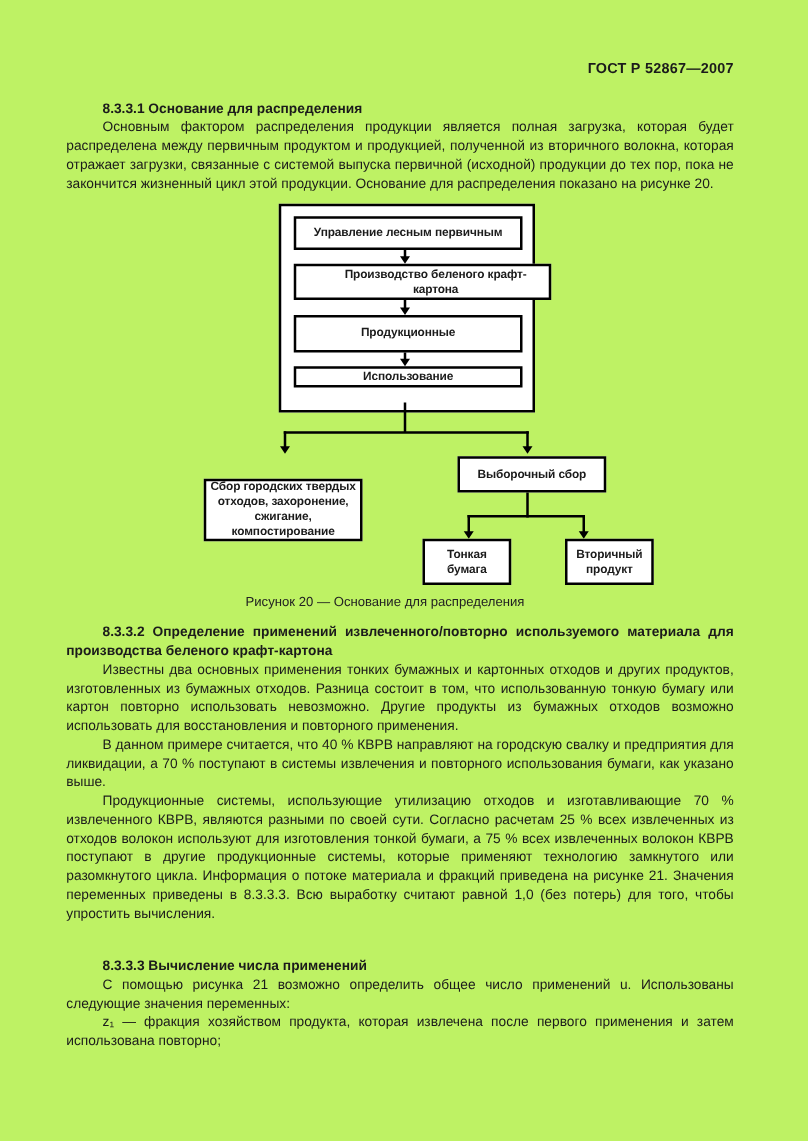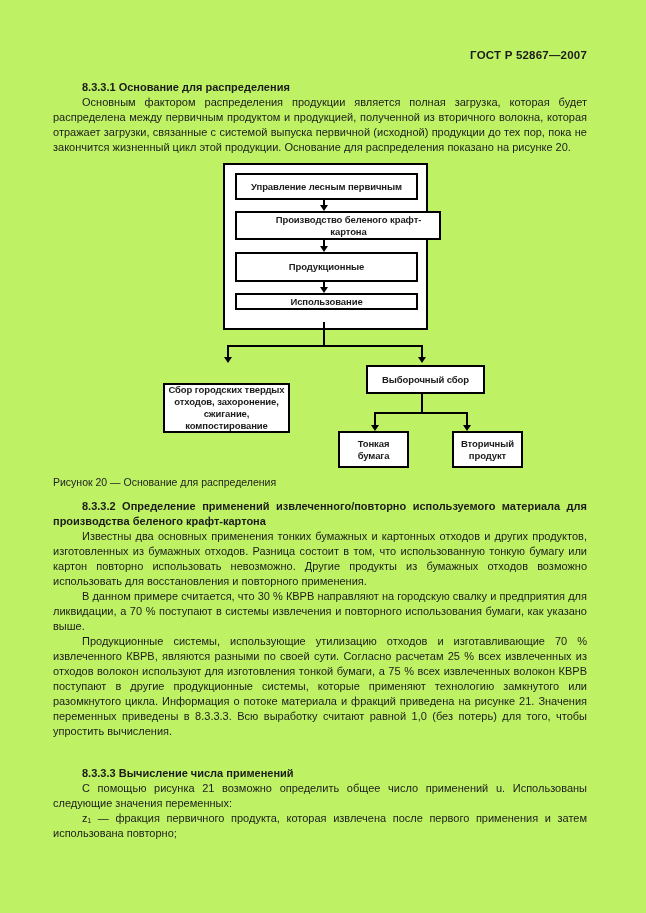--- a/index.html
+++ b/index.html
@@ -59,20 +59,21 @@
   .darrow {
     position: absolute;
     width: 0; height: 0;
     border-left: 4px solid transparent;
     border-right: 4px solid transparent;
     border-top: 6px solid #000;
   }
   .fig-caption {
     position: absolute;
     top: 476px; left: 53px; width: 510px;
+    text-align: center;
     font-size: 10.5px;
     color: #222;
   }
   .page-number {
     position: absolute;
     top: 827px; left: 53px; width: 534px;
     text-align: right;
     font-size: 11px;
   }
 </style>
@@ -129,24 +130,24 @@
 бумага</div>
     <div class="dbox" style="left:432px; top:431px; width:71px; height:37px;margin-left:20px;">Вторичный
 продукт</div>
   </div>
 
   <div class="fig-caption">Рисунок 20 — Основание для распределения</div>
 
   <div class="textblock tb2">
     <h4 class="sec-heading">8.3.3.2 Определение применений извлеченного/повторно используемого материала для производства беленого крафт-картона</h4>
     <p class="para">Известны два основных применения тонких бумажных и картонных отходов и других продуктов, изготовленных из бумажных отходов. Разница состоит в том, что использованную тонкую бумагу или картон повторно использовать невозможно. Другие продукты из бумажных отходов возможно использовать для восстановления и повторного применения.</p>
-    <p class="para">В данном примере считается, что 30 % КВРВ направляют на городскую свалку и предприятия для ликвидации, а 70 % поступают в системы извлечения и повторного использования бумаги, как указано выше.</p>
+    <p class="para">В данном примере считается, что 40 % КВРВ направляют на городскую свалку и предприятия для ликвидации, а 70 % поступают в системы извлечения и повторного использования бумаги, как указано выше.</p>
     <p class="para">Продукционные системы, использующие утилизацию отходов и изготавливающие 70 % извлеченного КВРВ, являются разными по своей сути. Согласно расчетам 25 % всех извлеченных из отходов волокон используют для изготовления тонкой бумаги, а 75 % всех извлеченных волокон КВРВ поступают в другие продукционные системы, которые применяют технологию замкнутого или разомкнутого цикла. Информация о потоке материала и фракций приведена на рисунке 21. Значения переменных приведены в 8.3.3.3. Всю выработку считают равной 1,0 (без потерь) для того, чтобы упростить вычисления.</p>
   </div>
 
   <div class="textblock tb3">
     <h4 class="sec-heading">8.3.3.3 Вычисление числа применений</h4>
     <p class="para">С помощью рисунка 21 возможно определить общее число применений u. Использованы следующие значения переменных:</p>
-    <p class="para">z₁ — фракция первичного продукта, которая извлечена после первого применения и затем использована повторно;</p>
+    <p class="para">z₁ — фракция хозяйством продукта, которая извлечена после первого применения и затем использована повторно;</p>
   </div>
 
 
 </div>
 
 </body></html>

